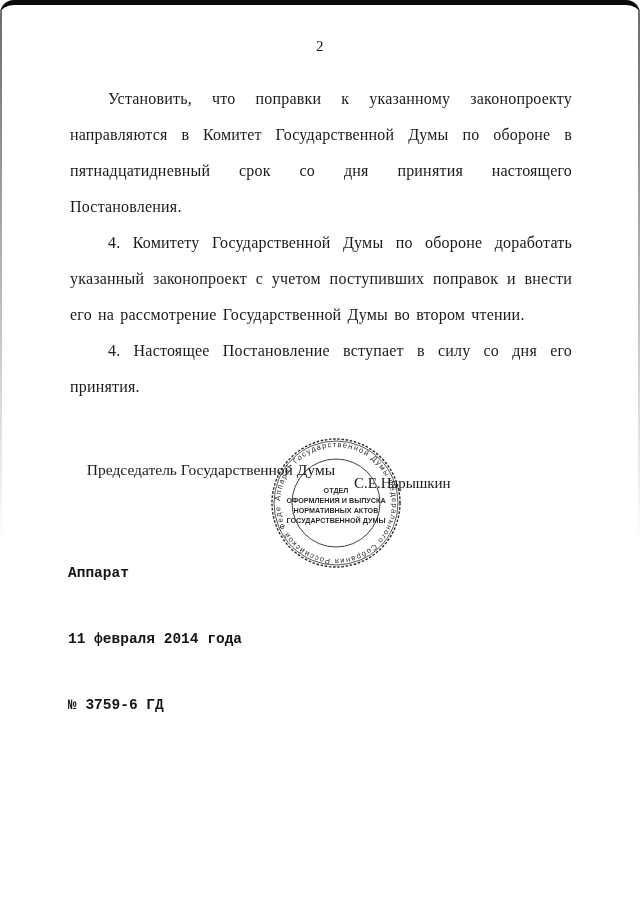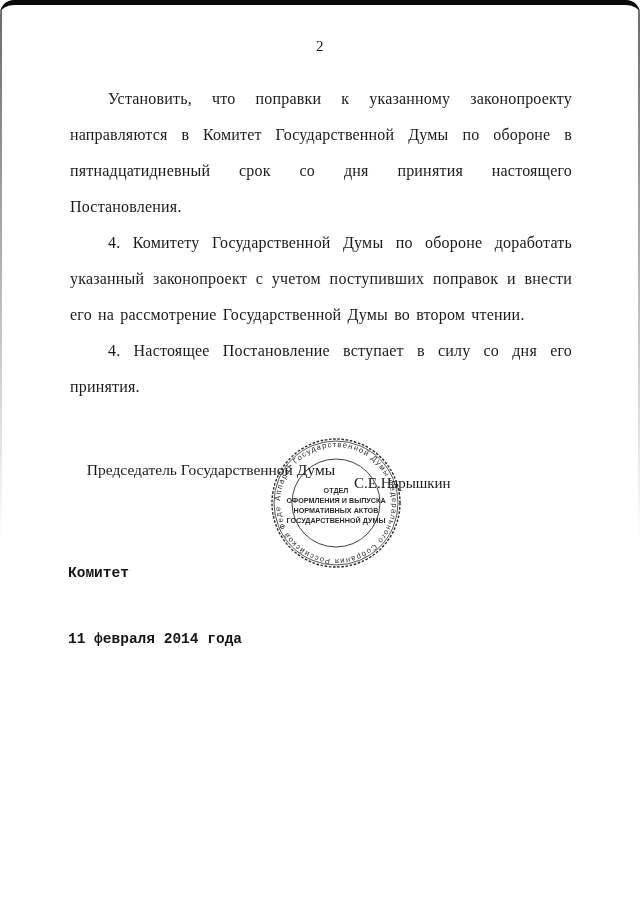--- a/index.html
+++ b/index.html
@@ -141,16 +141,17 @@
         <text class="center-line" x="70" y="70">ОФОРМЛЕНИЯ И ВЫПУСКА</text>
         <text class="center-line" x="70" y="80">НОРМАТИВНЫХ АКТОВ</text>
         <text class="center-line" x="70" y="90">ГОСУДАРСТВЕННОЙ ДУМЫ</text>
       </svg>
     </div>
 
     <div class="signature-name">С.Е.Нарышкин</div>
   </div>
 
   <div class="footer-block">
-    <div>Комитет</div>
+    <div>Аппарат</div>
     <div>11 февраля 2014 года</div>
+    <div>№ 3759-6 ГД</div>
   </div>
 </div>
 
 </body></html>

